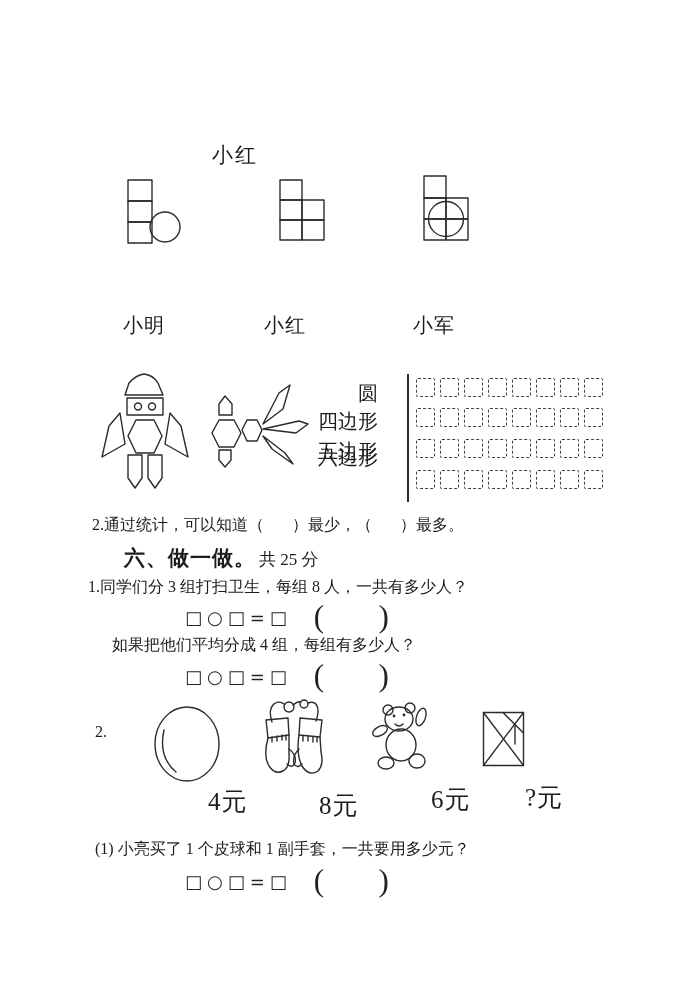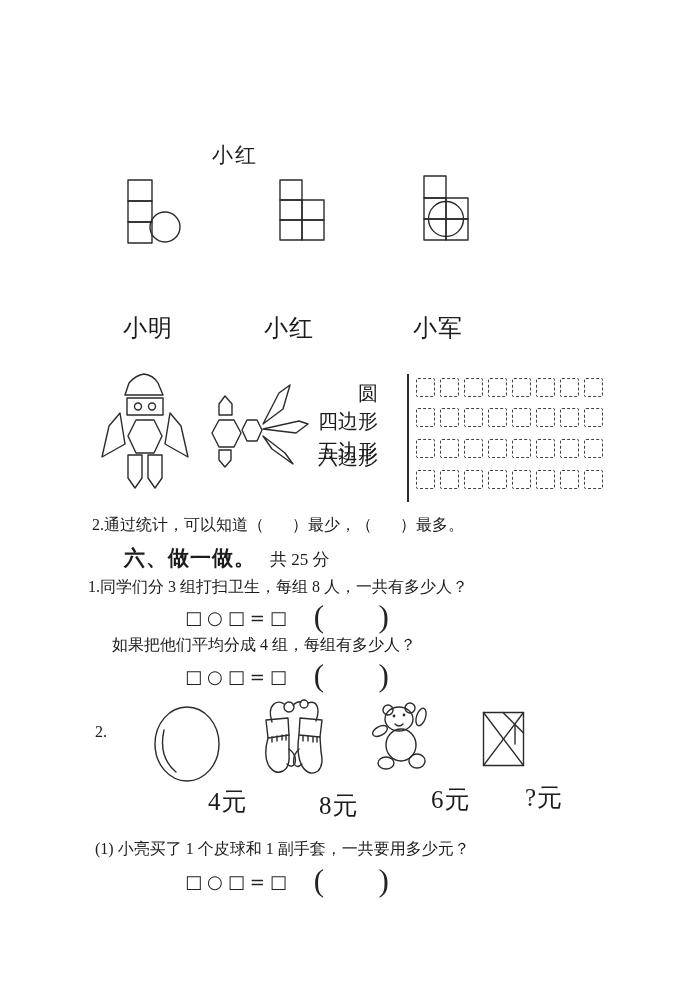--- a/index.html
+++ b/index.html
@@ -7,37 +7,37 @@
   .page {
     position:relative; width:641px; height:982px; background:#ffffff;
     font-family:"Liberation Serif","DejaVu Serif",serif; color:#1c1c1c;
     overflow:hidden;
   }
   svg.art { position:absolute; overflow:visible; }
   svg.art * { fill:none; stroke:#2b2b2b; stroke-width:1.4; stroke-linejoin:round; stroke-linecap:round; }
   svg.art .dot { fill:#2b2b2b; stroke:none; }
 
   .top-title { position:absolute; left:212px; top:141px; font-size:21px; letter-spacing:2px; }
-  .fig-name  { position:absolute; font-size:24px; letter-spacing:1px; }
+  .fig-name  { position:absolute; font-size:20px; letter-spacing:1px; }
 
   .text-line { position:absolute; font-size:16px; white-space:pre; }
   .q3-line   { position:absolute; left:88px; top:346px; font-size:20px; white-space:pre; }
   .inline-dashed-box {
     display:inline-block; width:17px; height:15px; margin:0 4px;
     border:1.8px dashed #4a4a4a; vertical-align:-1px; border-radius:2px;
   }
 
   .shape-label { position:absolute; left:318px; width:60px; text-align:right; font-size:20px; }
   .vline { position:absolute; left:407px; top:374px; width:2px; height:128px; background:#2b2b2b; }
   .box-row { position:absolute; left:416px; display:flex; gap:5px; }
   .cbox { width:19px; height:19px; border:1.8px dashed #434343; border-radius:2px; }
 
   .heading-line { position:absolute; left:88px; top:544px; }
   .h-bold { font-weight:bold; font-size:21px; letter-spacing:1px;margin-left:36px; }
-  .h-note { font-size:17px; margin-left:14px; }
+  .h-note { font-size:17px; margin-left:3px; }
 
   .equation { position:absolute; display:flex; align-items:center; gap:22px; height:32px; }
   .eq-formula { font-family:"DejaVu Sans","Liberation Sans",sans-serif; font-size:18px; letter-spacing:5px; color:#222; }
   .eq-blank { font-size:31px; white-space:pre; font-family:"Liberation Serif","DejaVu Serif",serif; color:#222; }
 
   .price { position:absolute; font-size:25px; letter-spacing:1px;margin-left:40px; }
 </style>
 </head>
 <body>
 

